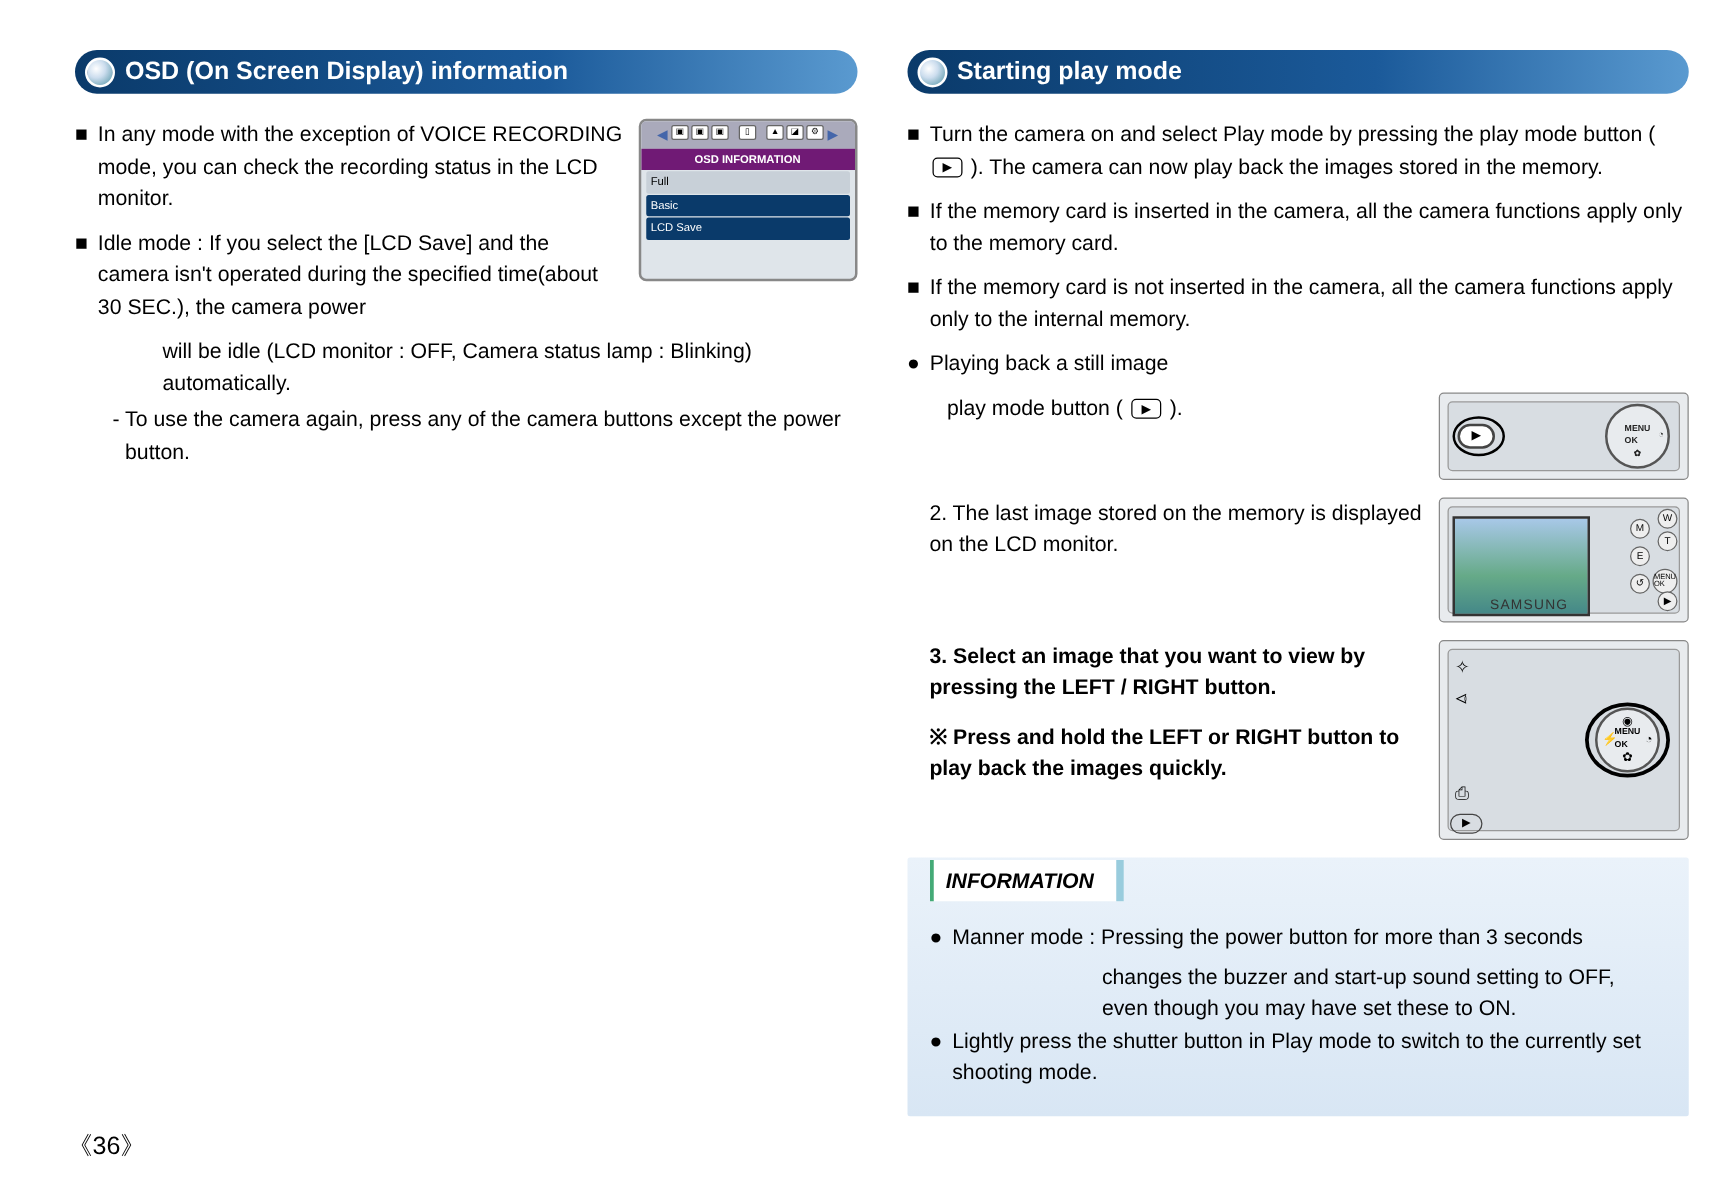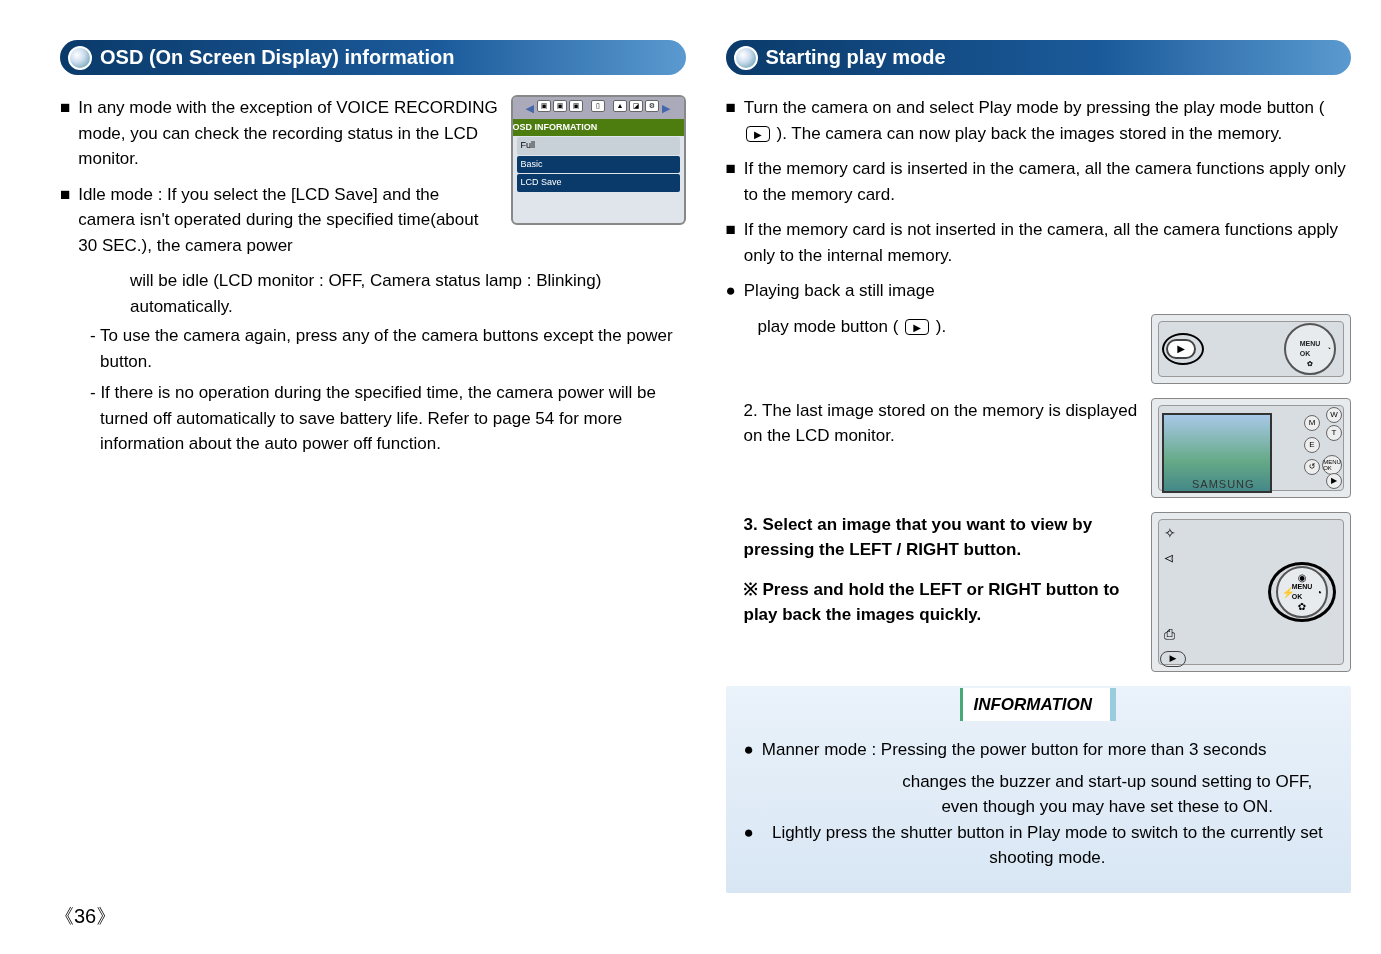--- a/index.html
+++ b/index.html
@@ -76,21 +76,21 @@
   }
   .osd-tab {
     width:14px; height:12px;
     background:#fff; border:1px solid #666;
     border-radius:2px;
     display:flex; align-items:center; justify-content:center;
     font-size:7px;
   }
   .osd-arrow { color:#46a; font-size:11px; align-self:center; padding:0 1px;}
   .osd-header {
-    background:#4d7c0f; color:#fff; text-align:left;
+    background:#701a75; color:#fff; text-align:center;
     font-size:9px; font-weight:bold; padding:2px 0;
   }
   .osd-item {
     background:#c8d0d8; color:#000;
     margin:1px 4px; padding:2px 4px; border-radius:2px;
     font-size:9px;
   }
   .osd-item.sel { background:#0a3a6a; color:#fff; }
   .right-block { margin-bottom: 14px; }
   .right-row { display:flex; gap:12px; align-items:flex-start; }
@@ -144,21 +144,20 @@
     content:""; position:absolute; inset:-8px; border:3px solid #000; border-radius:50%;
     clip-path: polygon(0 30%, 45% 30%, 45% 70%, 0 70%, 0 100%, 100% 100%, 100% 0, 0 0);
     display:none;
   }
   .illus .ring { position:absolute; width:68px; height:60px; border:3px solid #000; border-radius:50%; right:14px; top:50%; transform:translateY(-50%);}
   .info-box {
     background: linear-gradient(180deg,#eaf2fa 0%,#d8e6f4 100%);
     border-radius:2px;
     padding: 12px 18px 16px;
     margin-top: 12px;
-    text-align: center;
   }
   .info-title {
     display:inline-block;
     background:#fff;
     border-left:3px solid #4a7;
     border-right:6px solid #9cd;
     padding:4px 18px 4px 10px;
     font-weight:bold;
     font-style:italic;
     font-size:17px;
@@ -219,21 +218,20 @@
           <div class="osd-item">Full</div>
           <div class="osd-item sel">Basic</div>
           <div class="osd-item sel">LCD Save</div>
         </div>
       </div>
 
       <div class="sub2">will be idle (LCD monitor : OFF, Camera status lamp : Blinking) automatically.</div>
 
       <div class="sub">
         <div class="dash">- To use the camera again, press any of the camera buttons except the power button.</div>
-        <div class="dash">- If there is no operation during the specified time, the camera power will be turned off automatically to save battery life. Refer to page 54 for more information about the auto power off function.</div>
       </div>
     </div>
   </div>
 
   <div class="col">
     <div class="title-bar">Starting play mode</div>
 
     <div class="body-text">
       <div class="bullet">
         <span class="mk">■</span>

